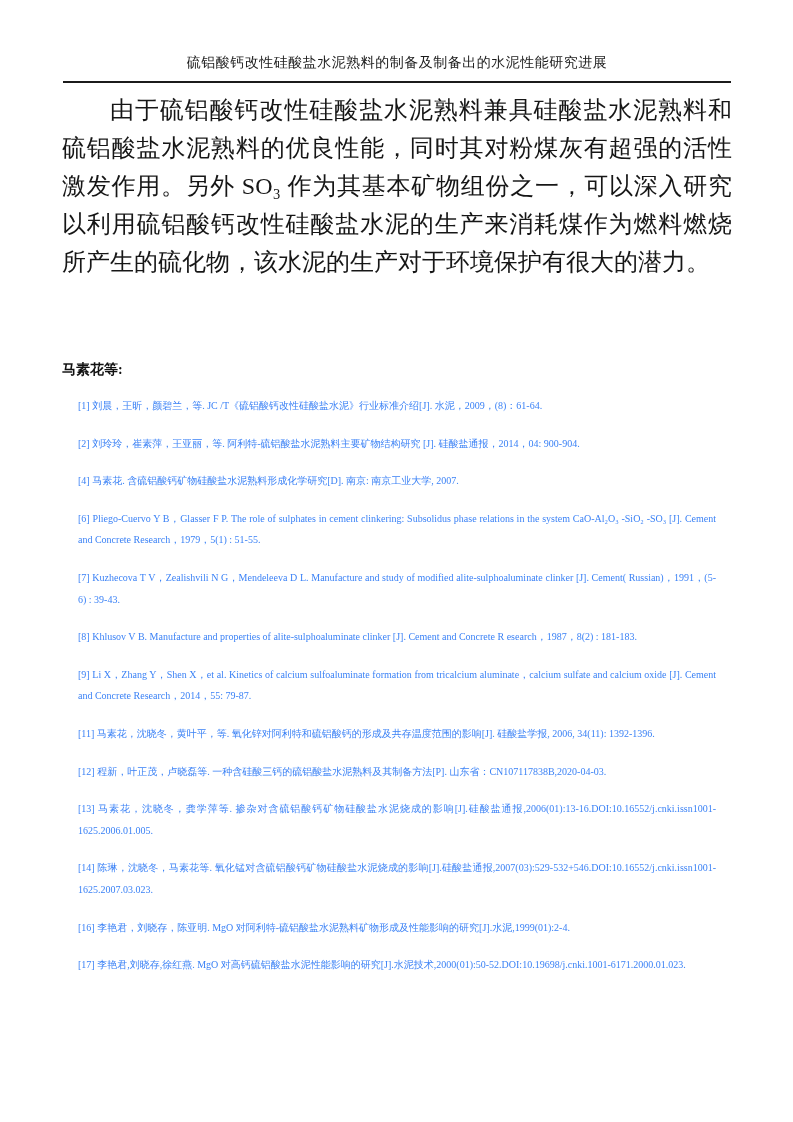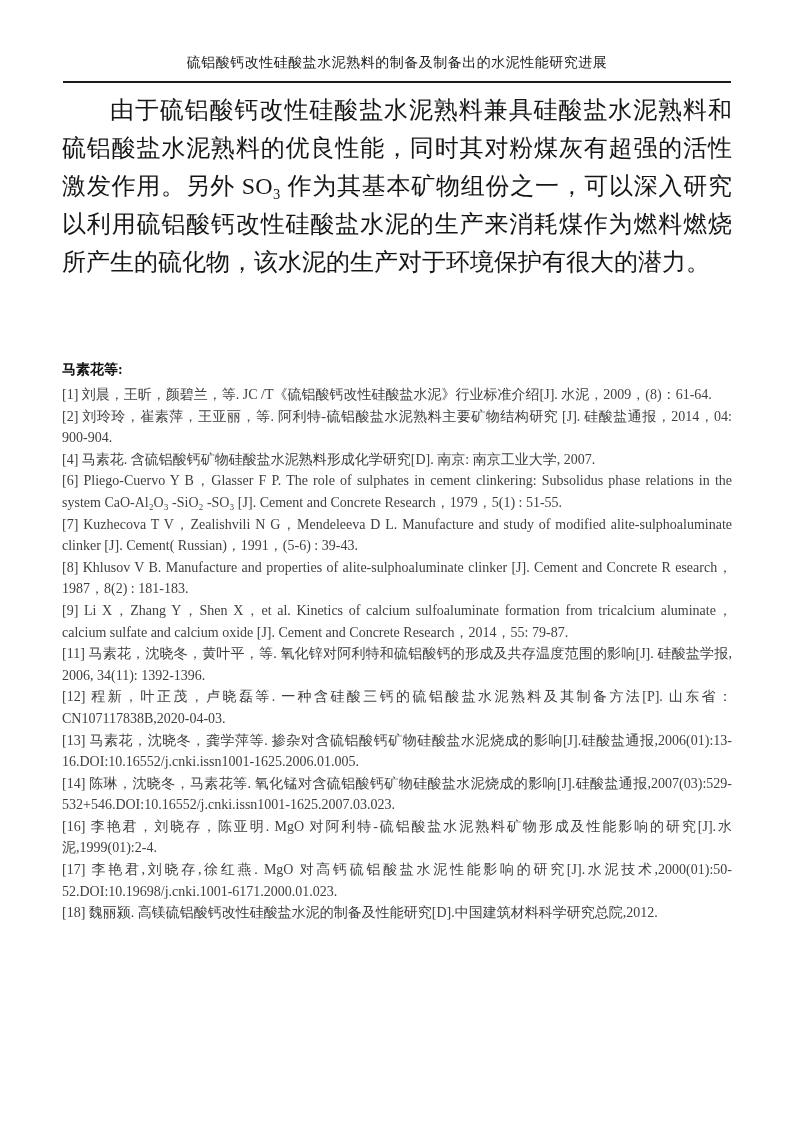--- a/index.html
+++ b/index.html
@@ -51,25 +51,25 @@
     left: 62px;
     width: 670px;
   }
   .ref-heading {
     font-size: 14px;
     font-weight: bold;
     margin: 0 0 5px 0;
     color: #111;
   }
   .ref {
-    font-size: 14px;
+    font-size: 10px;
     line-height: 21.6px;
-    margin: 0;
+    margin: 16px;
     text-align: justify;
-    color: #404040;
+    color: #3b82f6;
     word-break: break-word;
   }
   .footer-rule {
     position: absolute;
     top: 1052px;
     left: 63px;
     width: 668px;
     height: 3px;
     background: #000;
     border-radius: 2px;
@@ -113,21 +113,20 @@
         <p class="ref">[6] Pliego-Cuervo Y B，Glasser F P.  The role of sulphates in cement clinkering: Subsolidus phase relations in the system CaO-Al₂O₃ -SiO₂ -SO₃ [J].  Cement and Concrete  Research，1979，5(1) : 51-55.</p>
         <p class="ref">[7] Kuzhecova T V，Zealishvili N G，Mendeleeva D L.  Manufacture and study of modified alite-sulphoaluminate clinker [J].  Cement( Russian)，1991，(5-6) : 39-43.</p>
         <p class="ref">[8] Khlusov V B.  Manufacture and properties of alite-sulphoaluminate clinker [J].  Cement and Concrete  R esearch，1987，8(2) : 181-183.</p>
         <p class="ref">[9] Li X，Zhang Y，Shen X，et al.  Kinetics of calcium sulfoaluminate formation from tricalcium aluminate，calcium sulfate and calcium oxide [J].  Cement and Concrete  Research，2014，55: 79-87.</p>
         <p class="ref">[11] 马素花，沈晓冬，黄叶平，等. 氧化锌对阿利特和硫铝酸钙的形成及共存温度范围的影响[J]. 硅酸盐学报, 2006, 34(11): 1392-1396.</p>
         <p class="ref">[12] 程新，叶正茂，卢晓磊等. 一种含硅酸三钙的硫铝酸盐水泥熟料及其制备方法[P]. 山东省：CN107117838B,2020-04-03.</p>
         <p class="ref">[13] 马素花，沈晓冬，龚学萍等. 掺杂对含硫铝酸钙矿物硅酸盐水泥烧成的影响[J].硅酸盐通报,2006(01):13-16.DOI:10.16552/j.cnki.issn1001-1625.2006.01.005.</p>
         <p class="ref">[14] 陈琳，沈晓冬，马素花等. 氧化锰对含硫铝酸钙矿物硅酸盐水泥烧成的影响[J].硅酸盐通报,2007(03):529-532+546.DOI:10.16552/j.cnki.issn1001-1625.2007.03.023.</p>
         <p class="ref">[16] 李艳君，刘晓存，陈亚明. MgO 对阿利特-硫铝酸盐水泥熟料矿物形成及性能影响的研究[J].水泥,1999(01):2-4.</p>
         <p class="ref">[17] 李艳君,刘晓存,徐红燕. MgO 对高钙硫铝酸盐水泥性能影响的研究[J].水泥技术,2000(01):50-52.DOI:10.19698/j.cnki.1001-6171.2000.01.023.</p>
-        <p class="ref">[18] 魏丽颍. 高镁硫铝酸钙改性硅酸盐水泥的制备及性能研究[D].中国建筑材料科学研究总院,2012.</p>
       </div>
   </div>
 
   <div class="footer-rule"></div>
   <div class="footer-pageno">24</div>
   <div class="footer-issue">2023.No.4</div>
 
 </div>
 
 </body></html>

